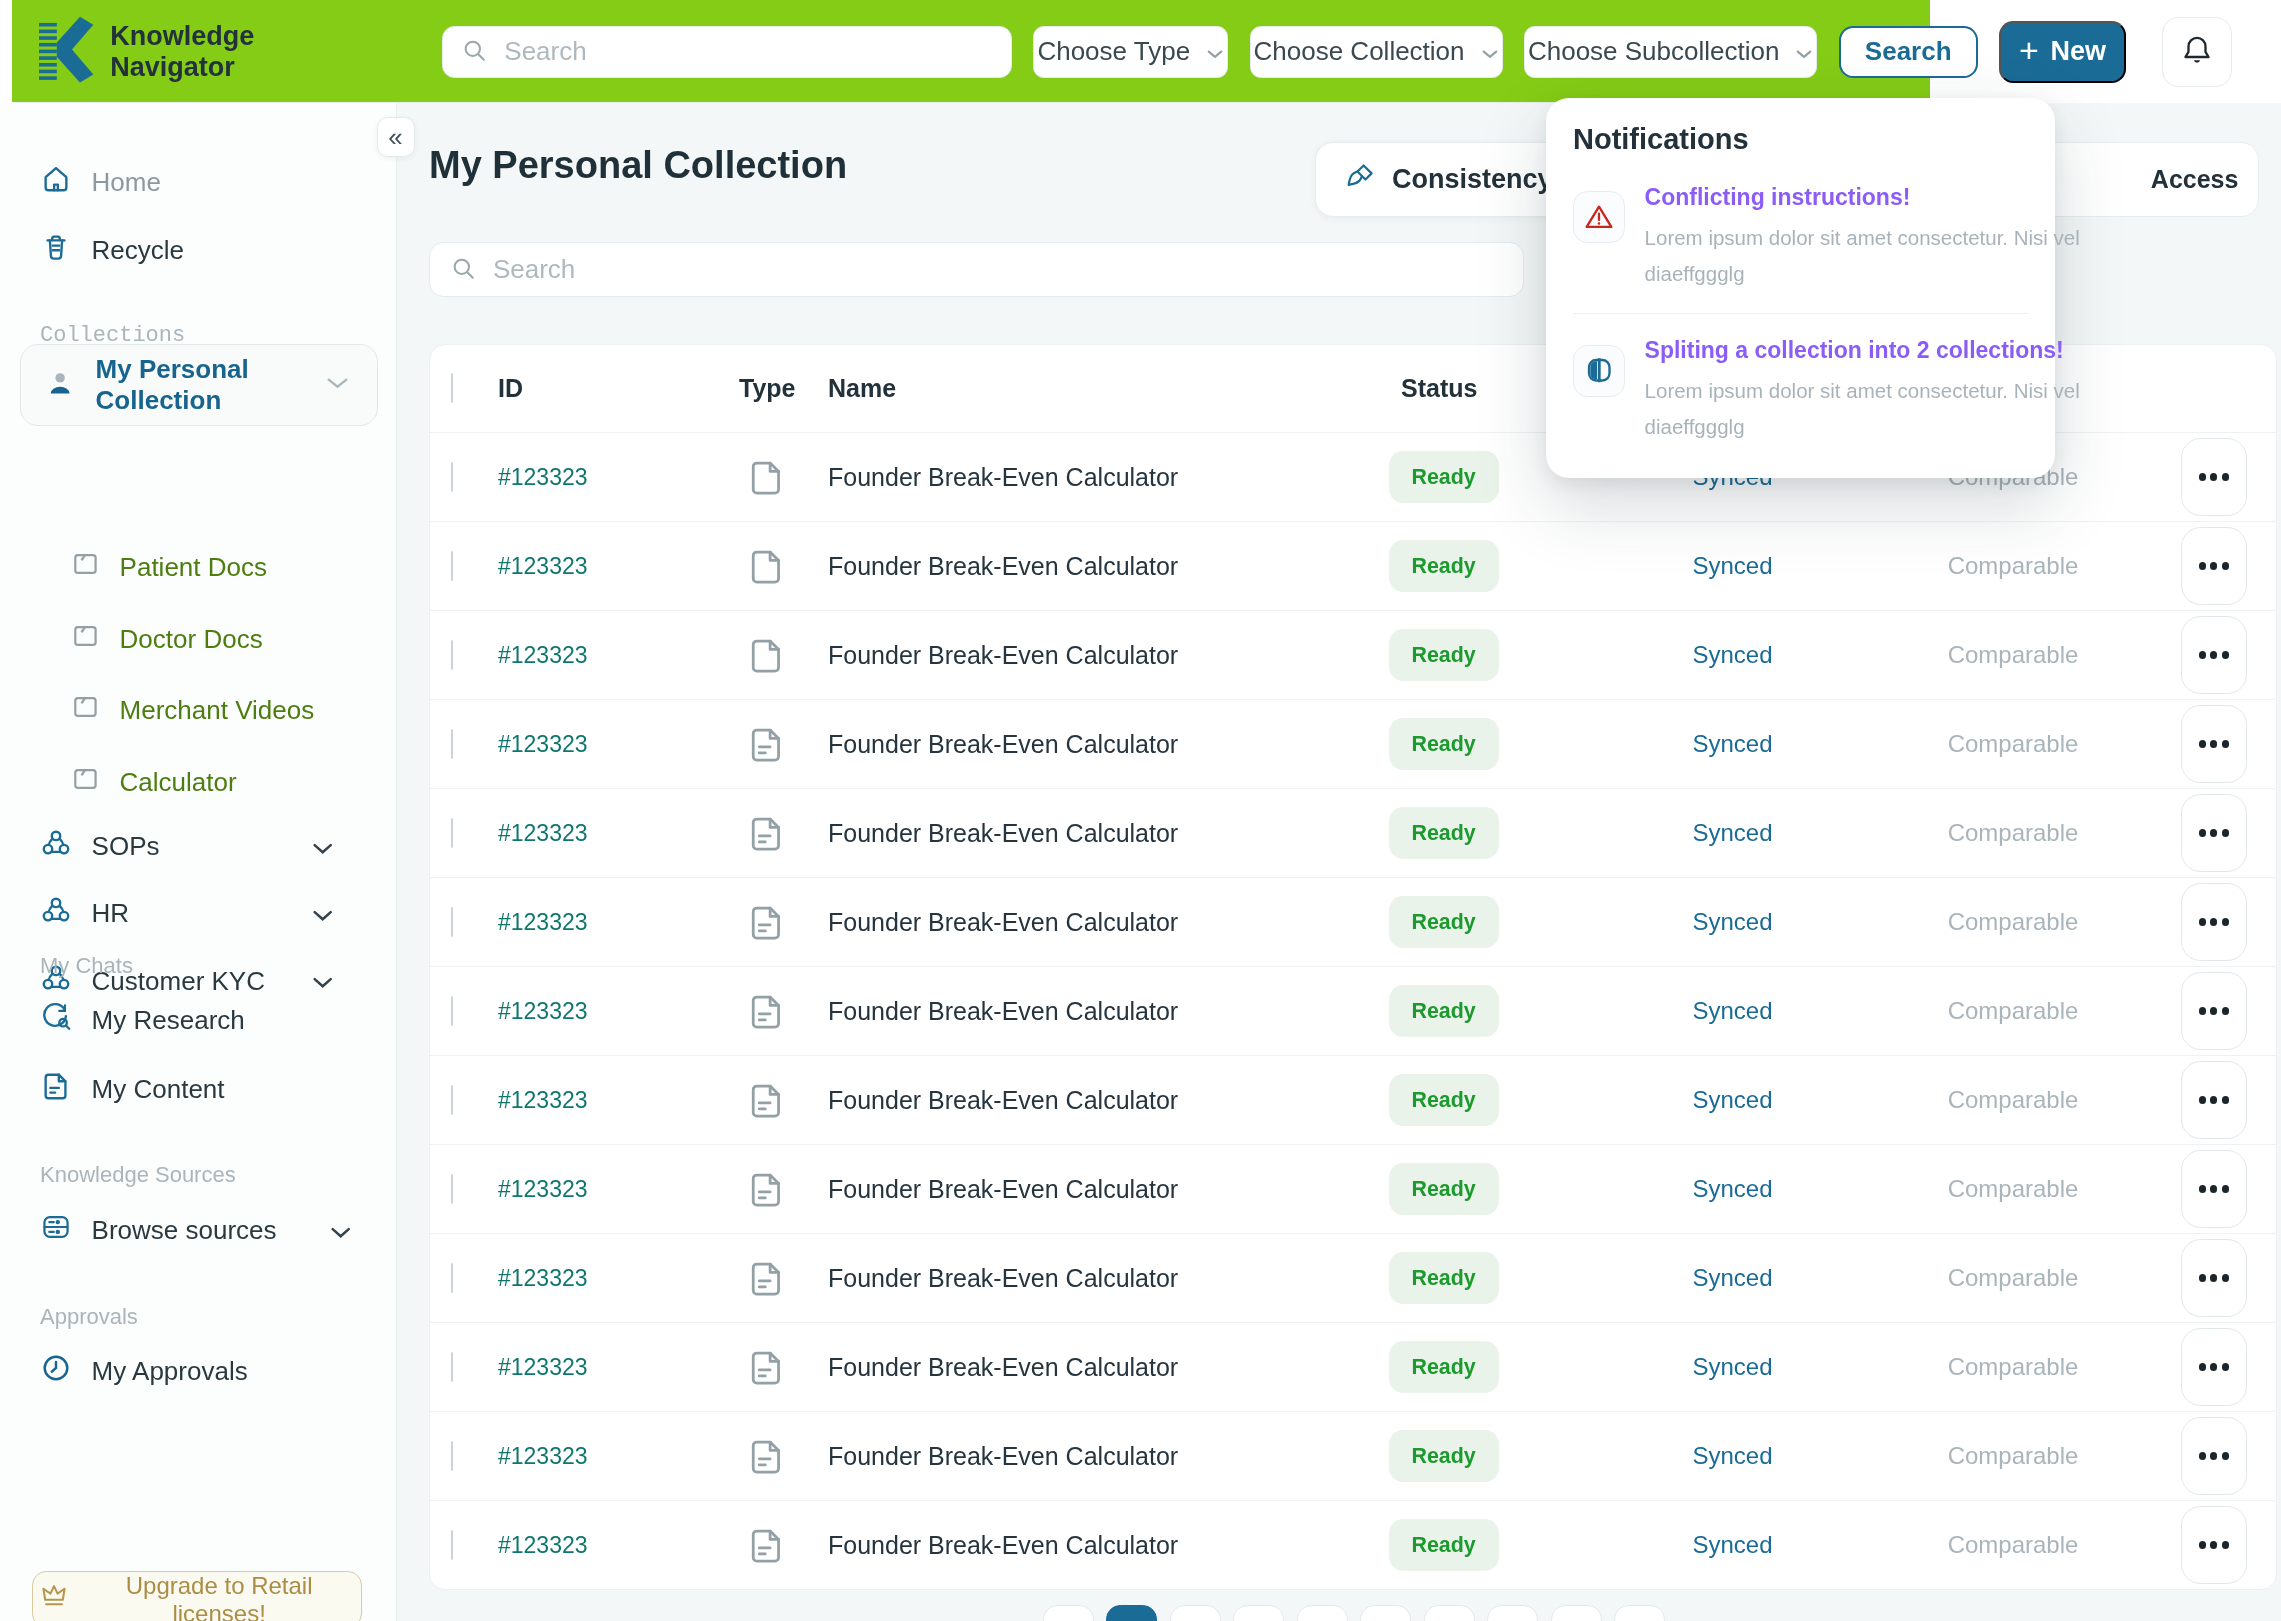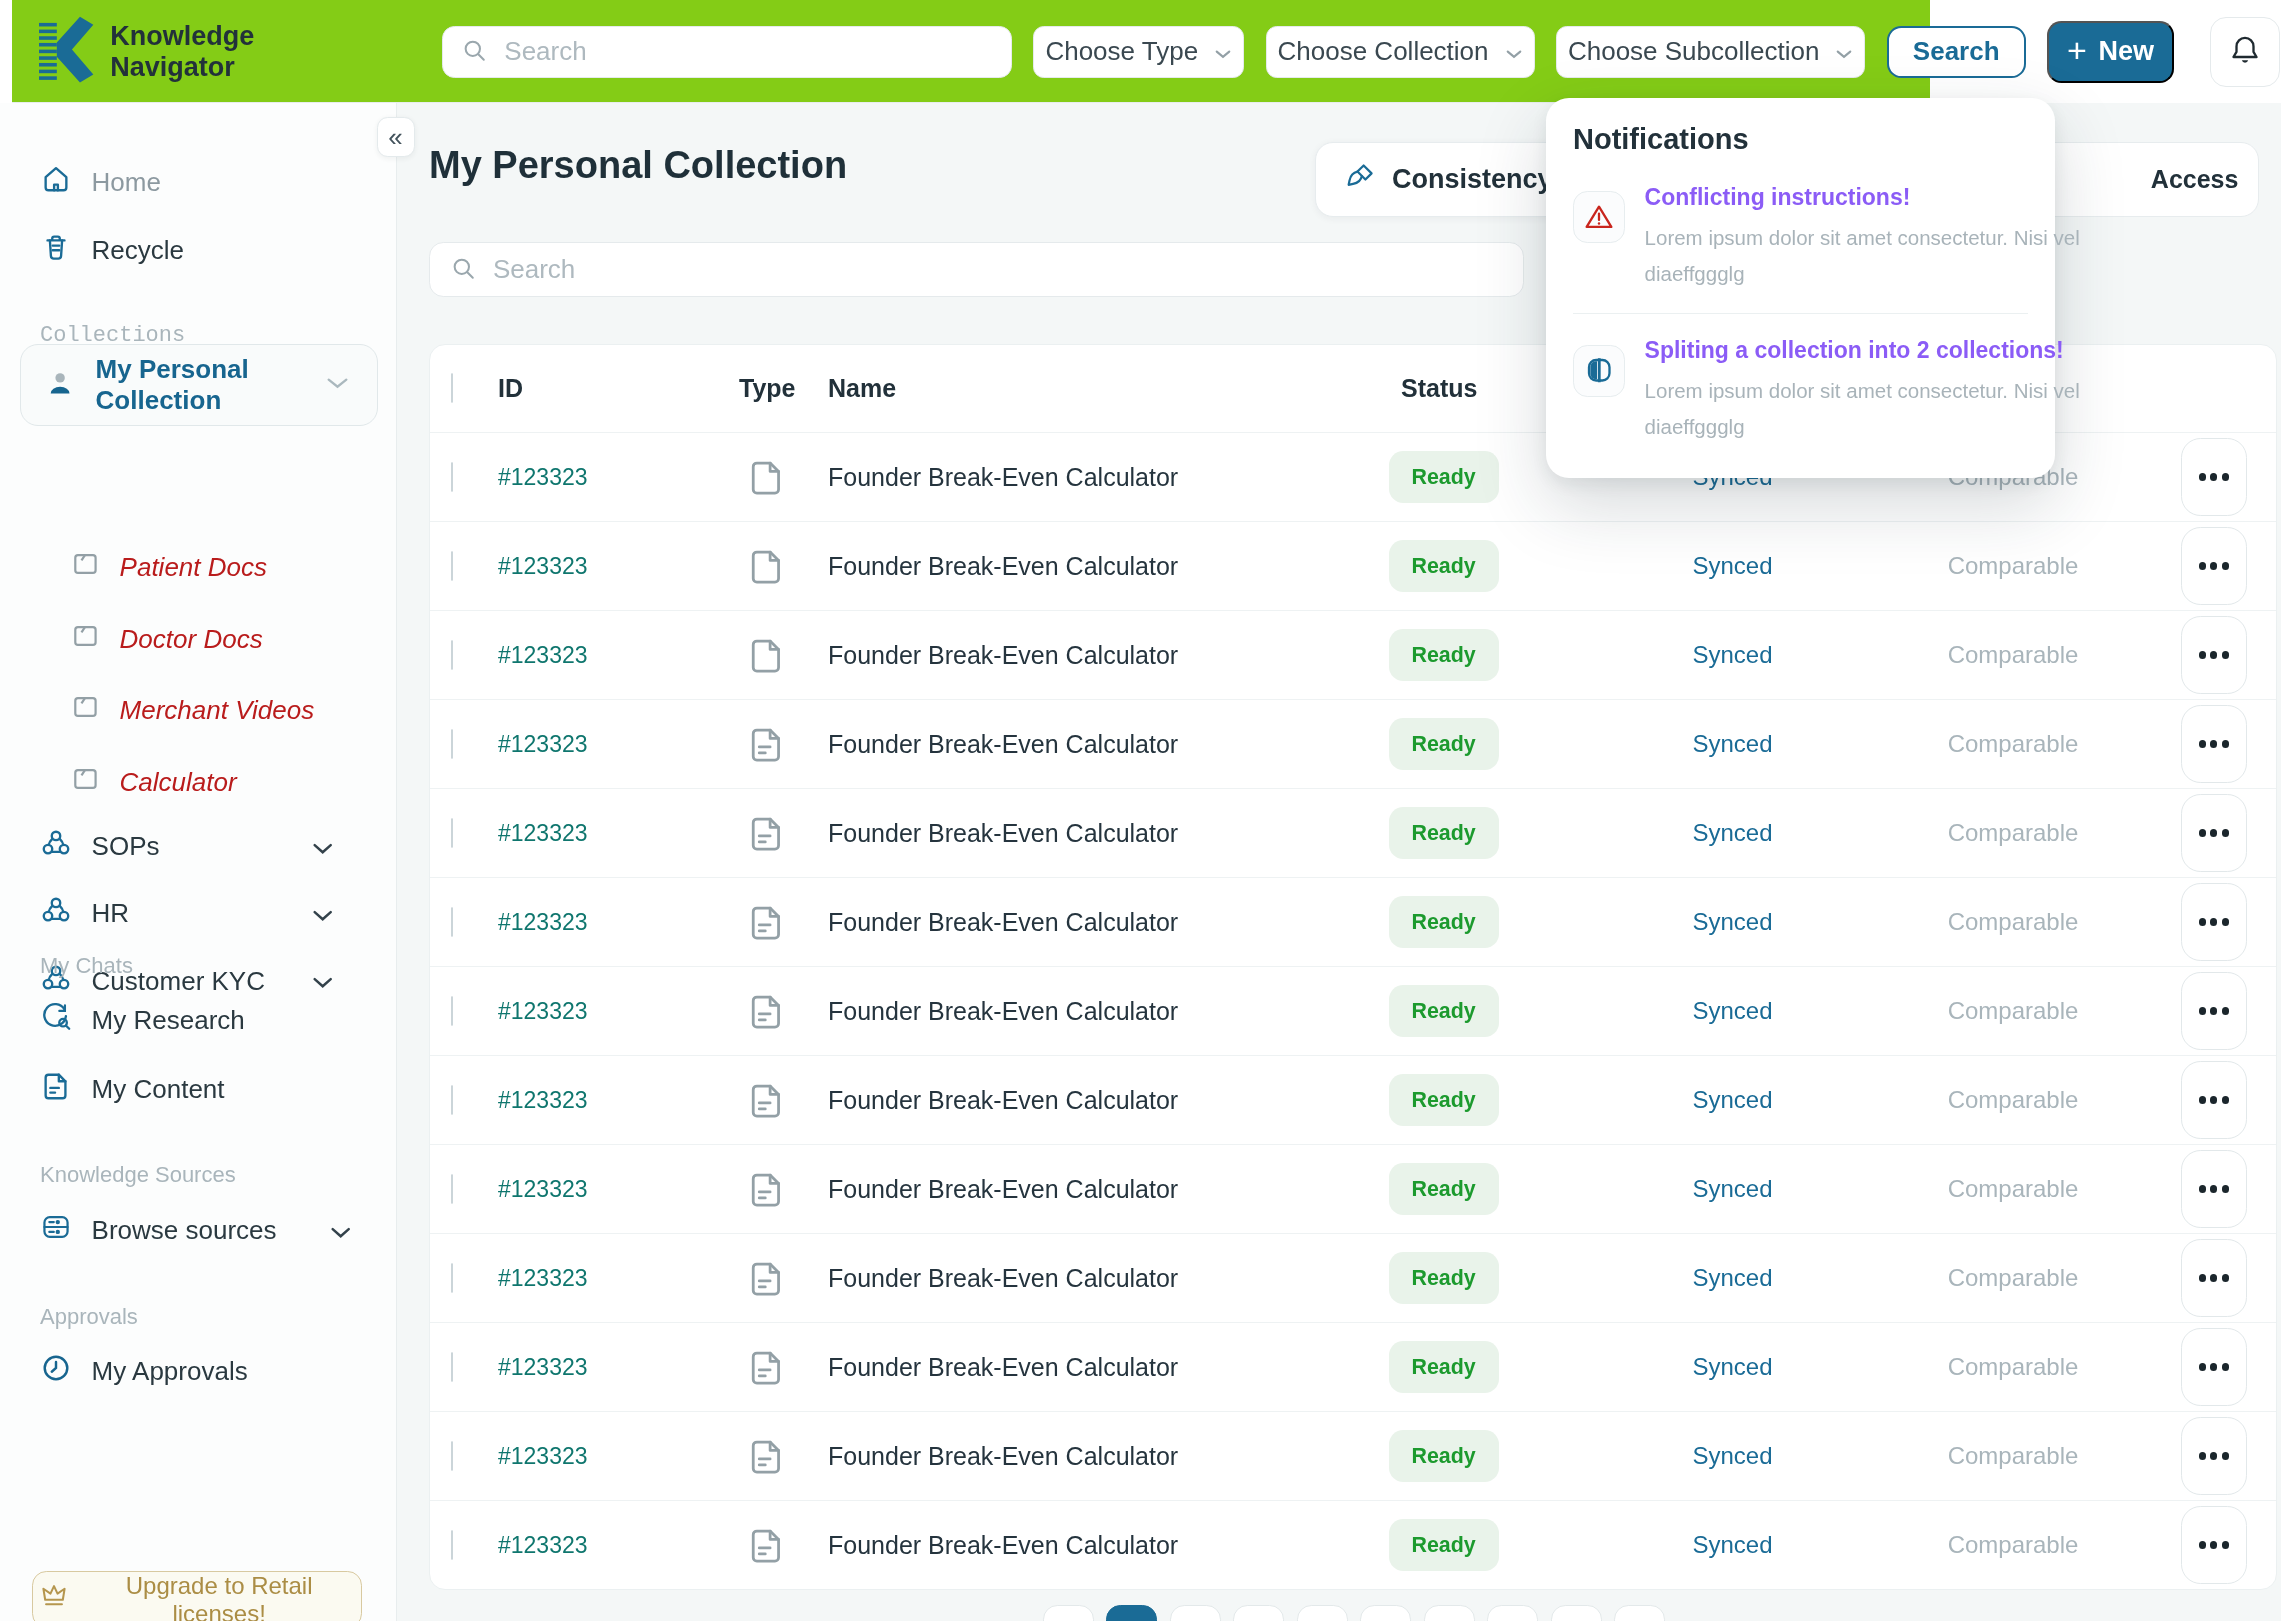--- a/index.html
+++ b/index.html
@@ -13,21 +13,21 @@
   .logo{position:absolute;left:27px;top:0;height:103px;display:flex;align-items:center;gap:14.3px;}
   .logo-text{font-size:27px;font-weight:700;color:#22313A;line-height:1.12;}
   .topbar-controls{position:absolute;left:430px;right:5.3px;top:0;height:103px;
                    display:flex;align-items:center;gap:21.4px;}
   .tb-search{width:570px;height:52px;border:1.8px solid #E5EAEC;border-radius:12.5px;background:#fff;
              display:flex;align-items:center;gap:14.3px;padding:0 18px;flex:none;}
   input.search-field{border:none;outline:none;background:transparent;font-size:26px;color:#25343E;
                      width:100%;font-family:inherit;}
   input.search-field::placeholder{color:#AEB9BF;}
   .dd{height:52px;border:1.8px solid #E5EAEC;border-radius:10.7px;background:#fff;flex:none;
-      display:flex;align-items:center;gap:16px;padding:0 11px;font-size:26px;color:#3A4850;}
+      display:flex;align-items:center;gap:16px;padding:0 3px;font-size:26px;color:#3A4850;}
   .btn-search{height:52px;border:2.7px solid #1A6B96;border-radius:14.3px;background:#fff;flex:none;
               display:flex;align-items:center;padding:0 24px;font-size:26px;font-weight:700;color:#1A6B96;}
   .btn-new{margin-left:auto;width:127px;height:62px;border-radius:14.3px;background:#1A6B96;flex:none;
            display:flex;align-items:center;justify-content:center;gap:11.6px;color:#fff;
            font-size:27px;font-weight:600;}
   .btn-new .plus{font-size:34px;font-weight:400;line-height:1;margin-top:-2.7px;}
   .iconbtn{width:70px;height:70px;margin-left:14.3px;border:1.8px solid #E5EAEC;border-radius:16px;
            background:#fff;flex:none;display:flex;align-items:center;justify-content:center;position:relative;}
 
   
@@ -38,21 +38,21 @@
   .side-item.dim{color:#8C99A0;}
   .side-item .chev{margin-left:auto;margin-right:27px;flex:none;}
   .side-label{position:absolute;left:40px;font-size:22px;color:#A9B5BB;}
   .mpc{position:absolute;left:19.6px;right:18px;top:241px;height:82px;border:1.8px solid #E1E8EA;
        border-radius:18px;background:#F9FBFB;display:flex;align-items:center;gap:18px;padding:0 12.5px 0 25px;}
   .mpc .lbl{font-size:26px;font-weight:700;color:#17658F;width:207px;line-height:1.18;}
   .mpc .chev{margin-left:auto;margin-right:16px;}
   .repeat-col{position:absolute;left:0;right:0;}
   .repeat-col .side-item{position:relative;left:0;right:0;}
   .col-sub{left:70px;right:18px;top:438px;}
-  .col-sub .side-item{margin-bottom:18.7px;color:#b91c1c;font-style:italic;}
+  .col-sub .side-item{margin-bottom:18.7px;color:#4d7c0f;}
   .col-groups{left:40px;right:36px;top:717px;}
   .col-groups .side-item{margin-bottom:14.3px;}
   .upgrade{position:absolute;left:32px;right:34px;top:1468px;height:57px;border:1.8px solid #D8C9A0;
            border-radius:14.3px;background:#FBFAF1;display:flex;align-items:center;justify-content:center;
            gap:14.3px;color:#AB8D45;font-size:24px;}
 
   
   .content{position:absolute;left:397px;top:103px;right:0;bottom:0;background:#F4F7F7;}
   .collapse{position:absolute;left:-20.5px;top:14.3px;width:38px;height:40px;border:0.9px solid #E4EAEC;
             border-radius:10.7px;background:#fff;display:flex;align-items:center;justify-content:center;

